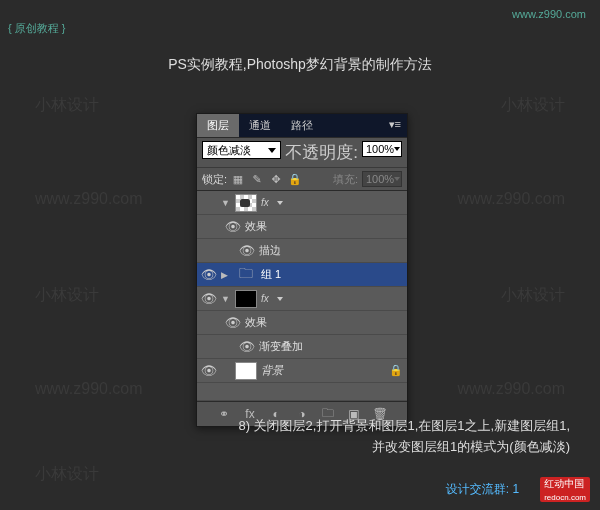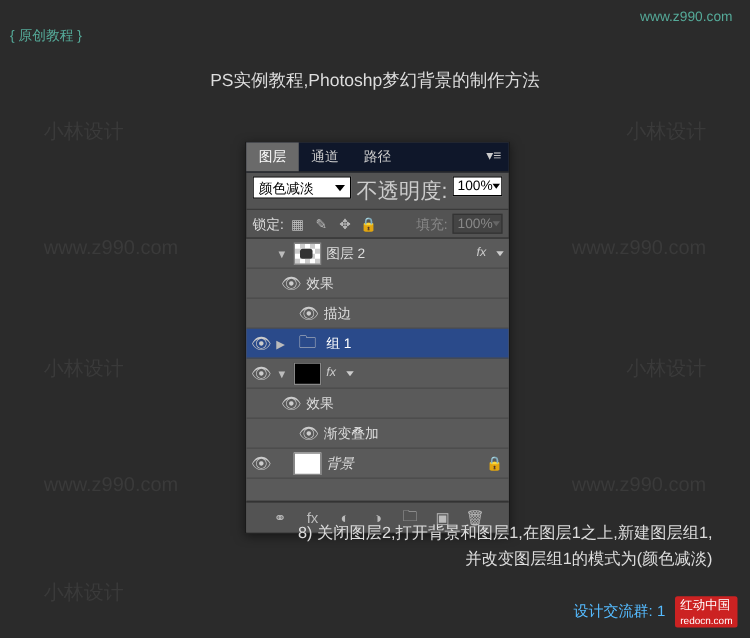--- a/index.html
+++ b/index.html
@@ -49,21 +49,21 @@
 .thumb.checker-dot::after{content:"";position:absolute;left:4px;top:4px;width:10px;height:8px;background:#333;border-radius:2px}
 .thumb.black{background:#000}
 .thumb.folder{background:none;border:none;display:flex;align-items:center;justify-content:center;color:#ccc;font-size:14px}
 .layer-name{flex:1;font-size:11px;white-space:nowrap;overflow:hidden}
 .layer-name.italic{font-style:italic}
 .fx{font-size:10px;font-style:italic;color:#ccc;padding-right:2px}
 .fx-caret{width:0;height:0;border-left:3px solid transparent;border-right:3px solid transparent;border-top:4px solid #ccc;margin-left:2px}
 .statusbar{display:flex;align-items:center;justify-content:center;gap:10px;padding:4px;border-top:1px solid #2a2a2a;background:#535353}
 .sb-ic{width:16px;height:16px;display:flex;align-items:center;justify-content:center;color:#bbb;font-size:12px;cursor:pointer}
 .caption{position:absolute;bottom:52px;left:50%;transform:translateX(-50%);color:#ddd;font-size:13px;text-align:right;width:90%;line-height:1.6}
-.footer{position:absolute;bottom:8px;right:10px;display:flex;align-items:center;gap:8px}
+.footer{position:absolute;bottom:8px;right:10px;display:flex;align-items:center;gap:21px}
 .qq{color:#5bf;font-size:12px}
 .redbadge{background:#c22;color:#fff;font-size:10px;padding:0 4px;border-radius:2px}
 </style>
 </head>
 <body>
 
 <div class="logo">
   <div class="logo-sub">原创教程</div>
 </div>
 <div class="url-top">www.z990.com</div>
@@ -111,21 +111,20 @@
     <div class="fill-val">
       <span>100%</span>
       <span class="fill-caret"></span>
     </div>
   </div>
   <div class="layers">
     <div class="layer">
       <span class="eye"></span>
       <span class="expand">▼</span>
       <div class="thumb checker-dot"></div>
-      <span class="layer-name">图层 2</span>
       <span class="fx">fx</span>
       <span class="fx-caret"></span>
     </div>
     <div class="layer sublayer">
       <span class="eye">👁</span>
       <span class="layer-name">效果</span>
     </div>
     <div class="layer subsublayer">
       <span class="eye">👁</span>
       <span class="layer-name">描边</span>

